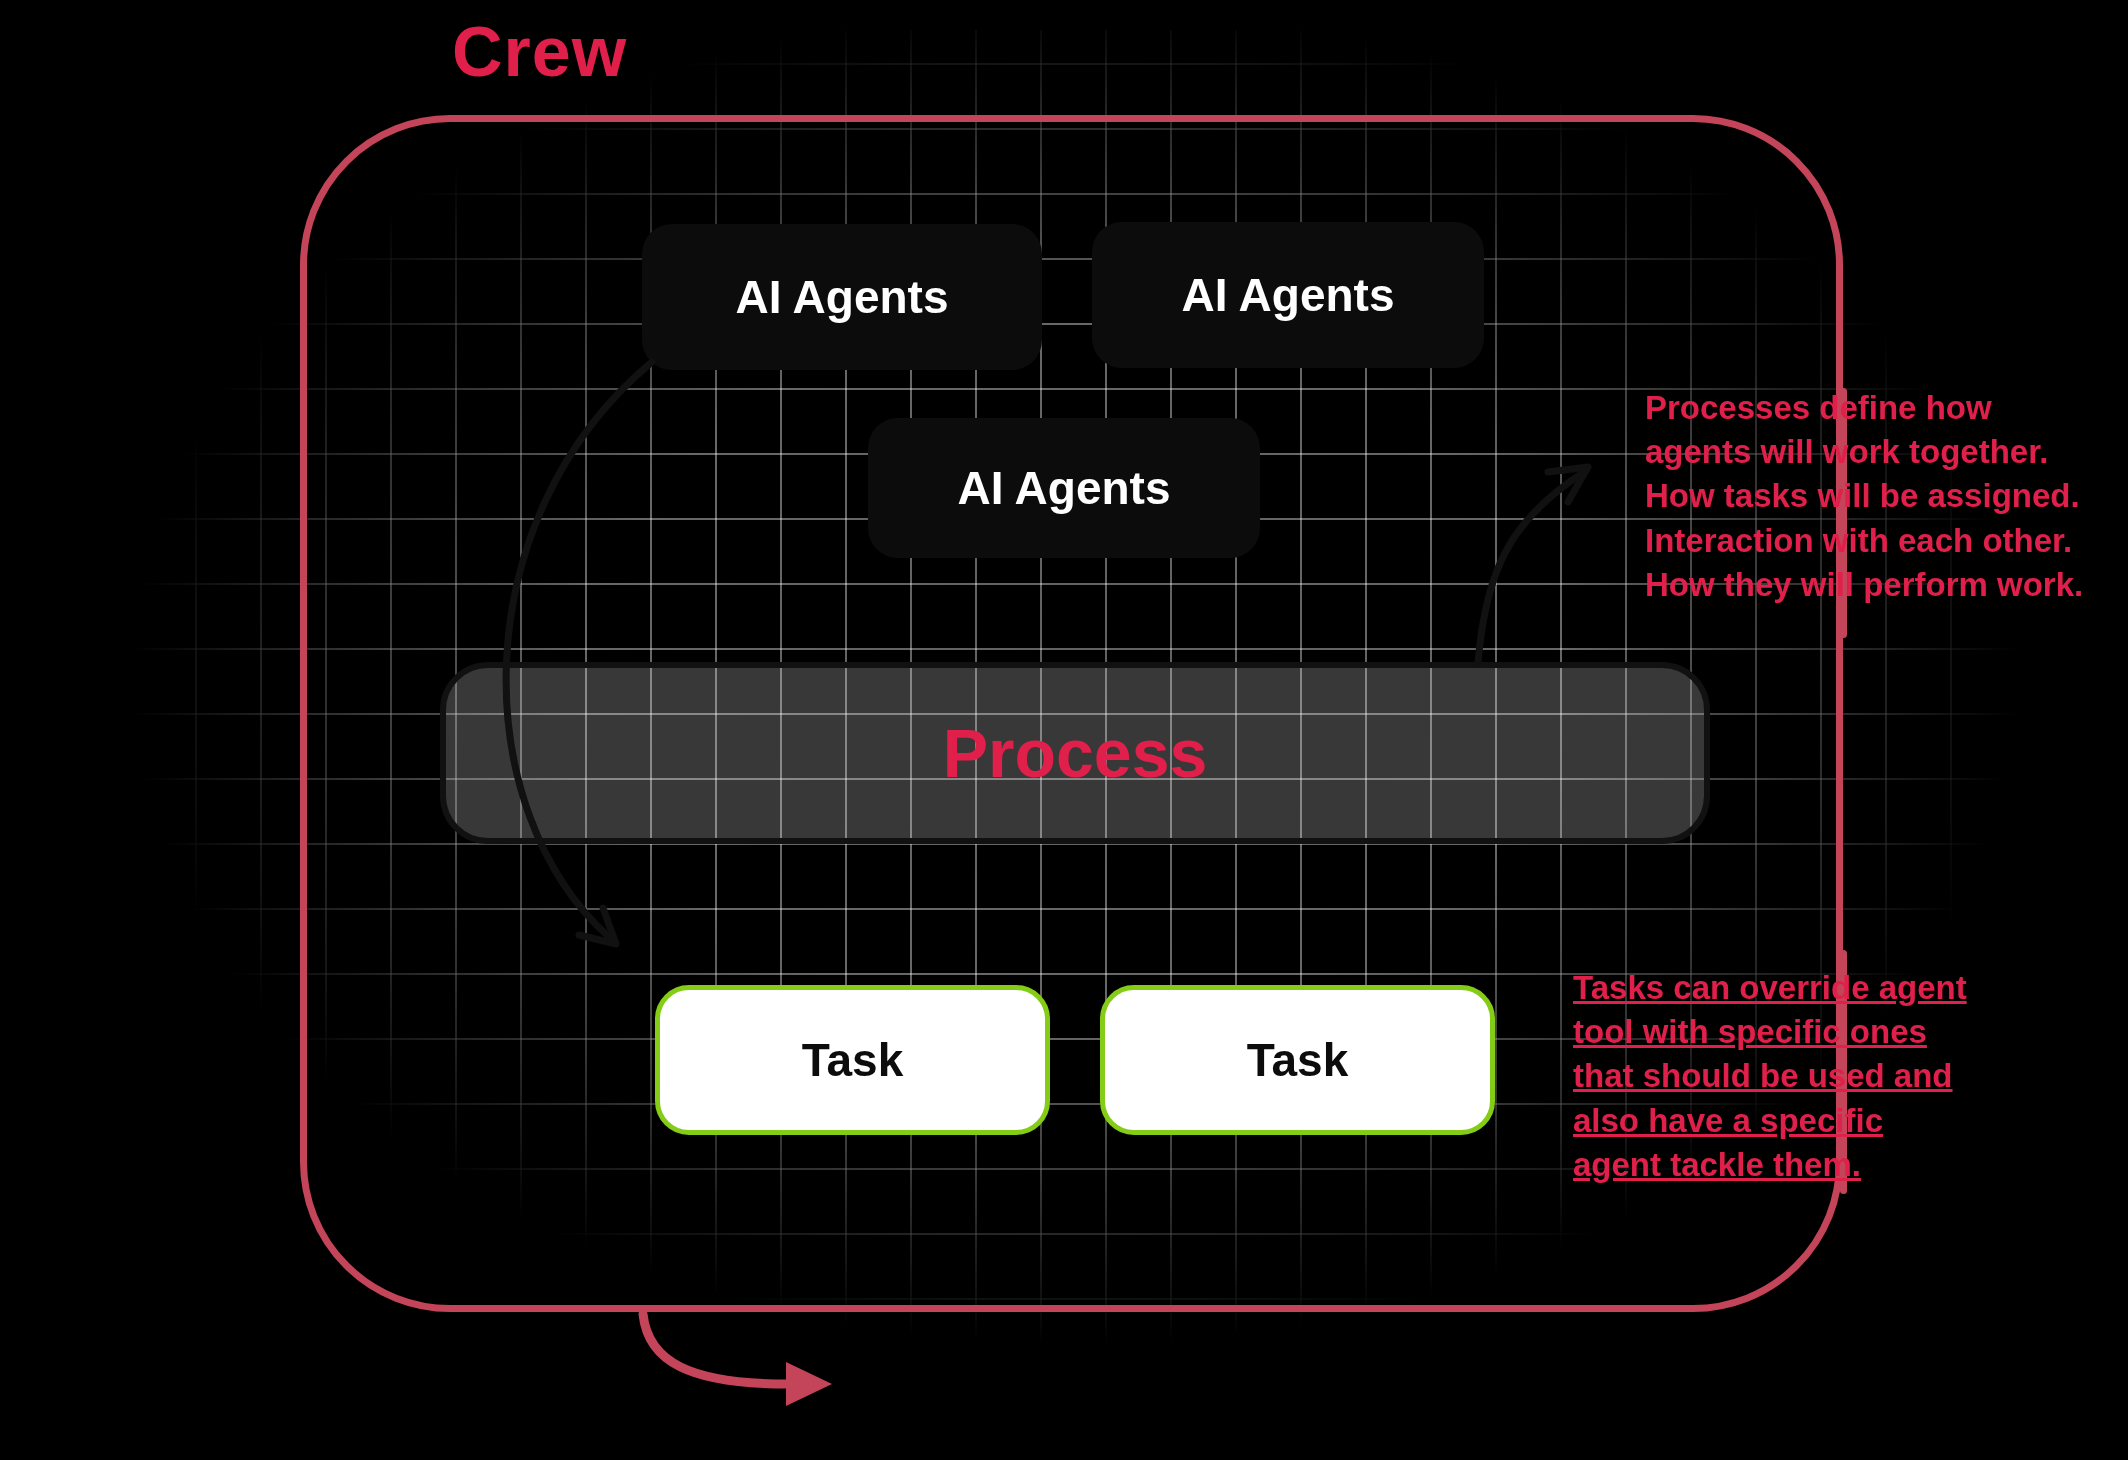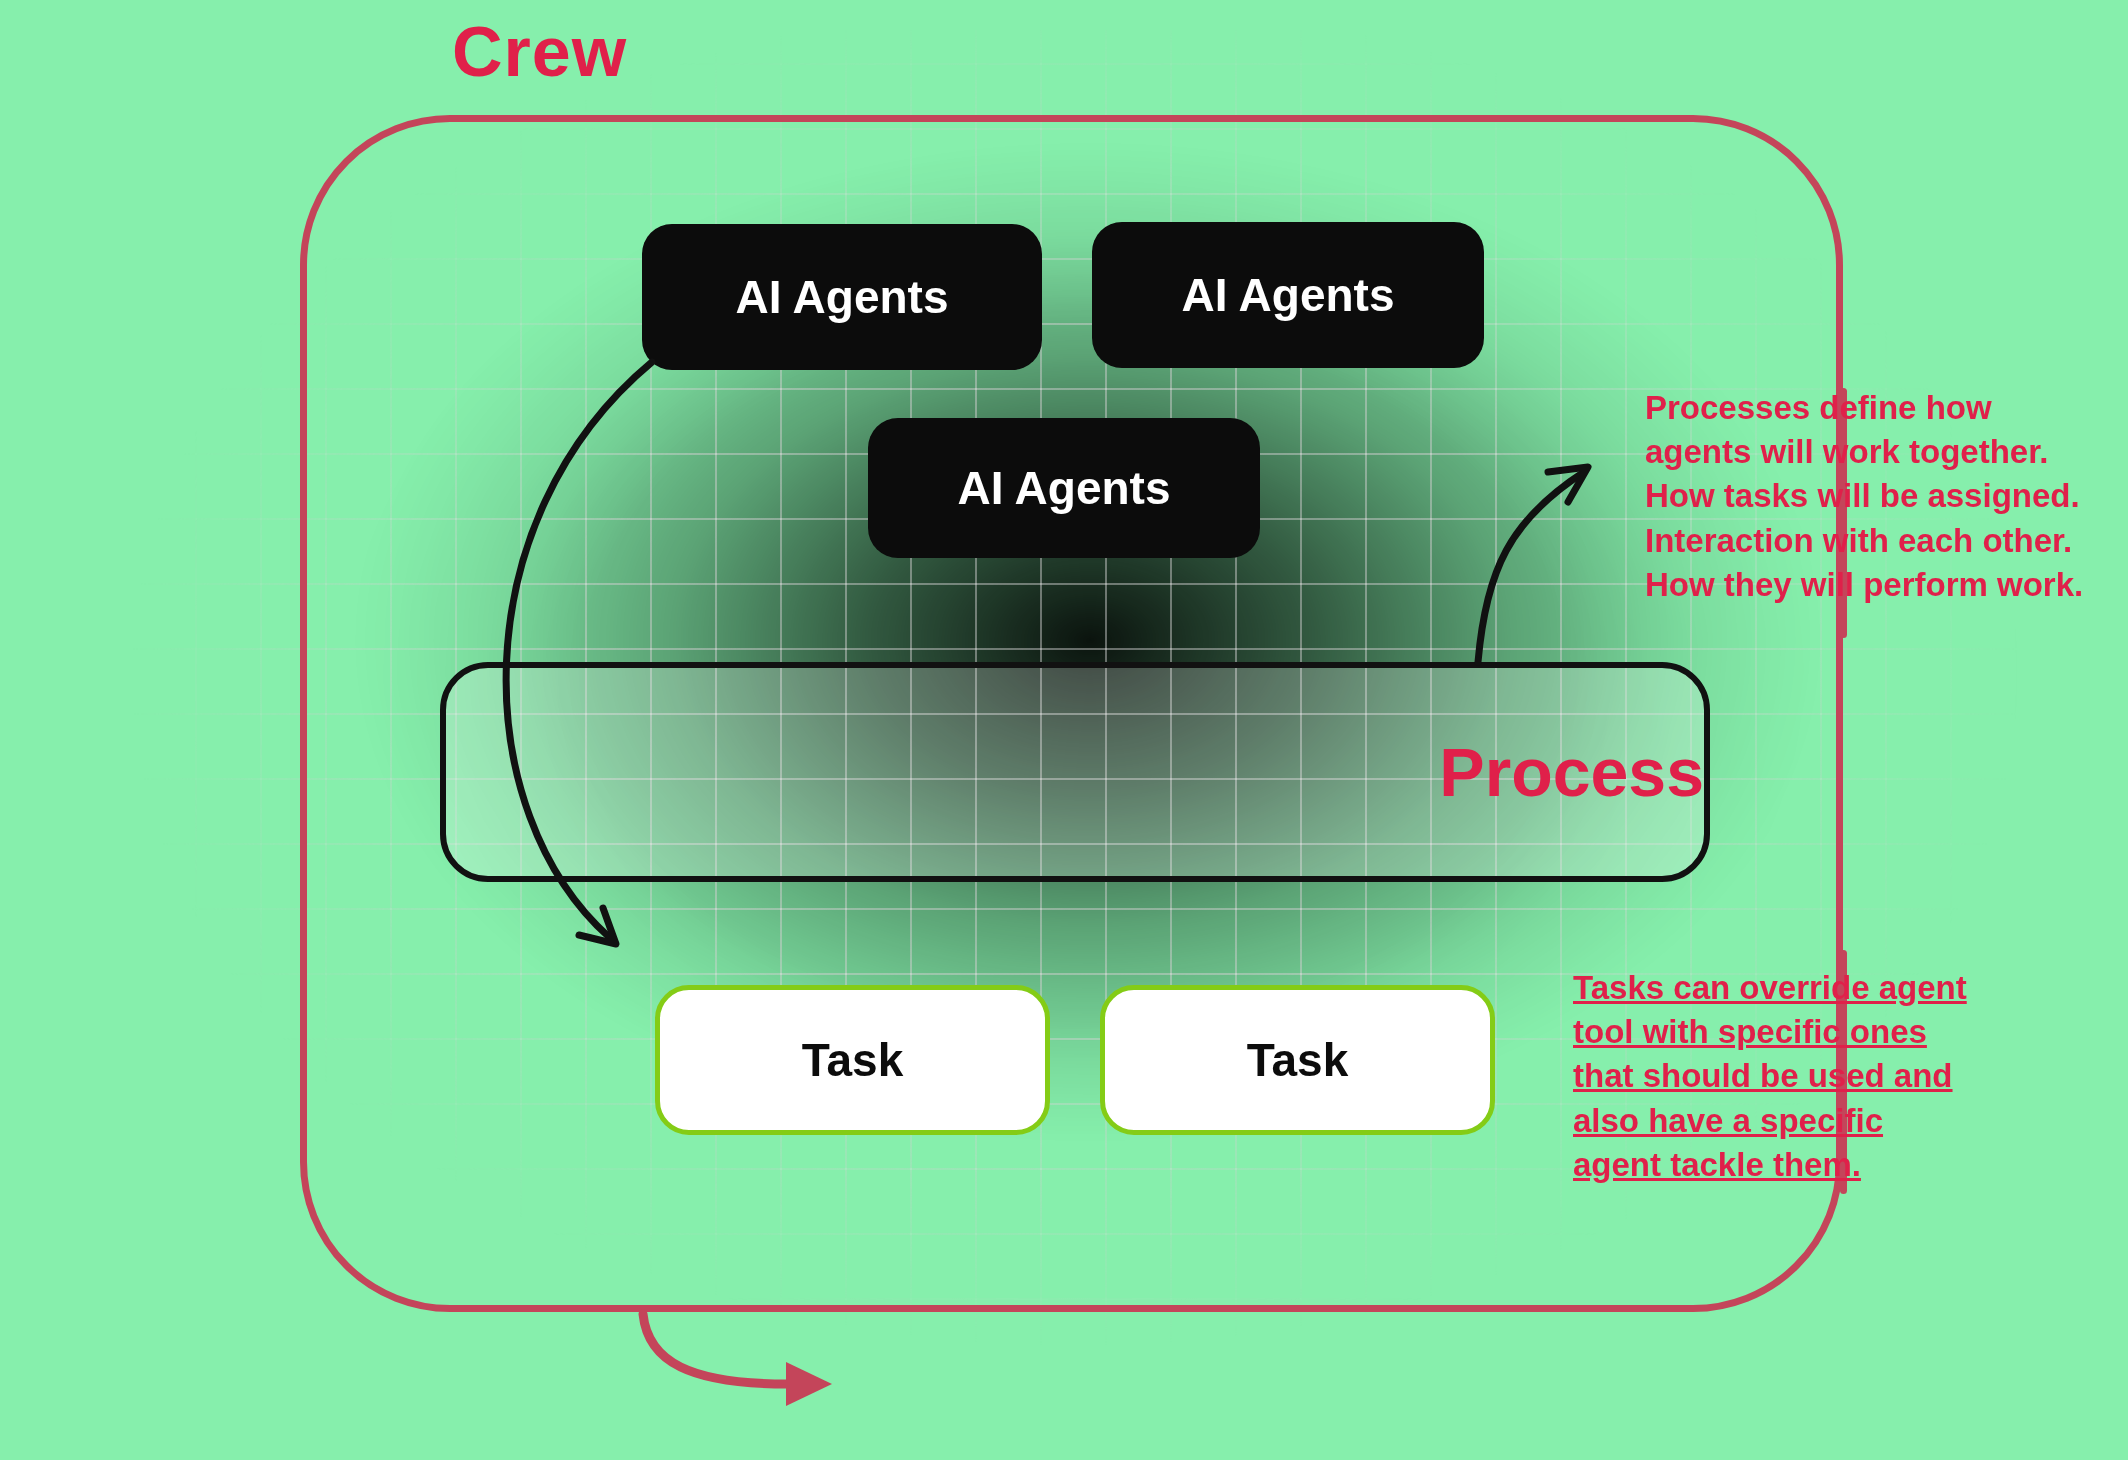--- a/index.html
+++ b/index.html
@@ -3,21 +3,21 @@
 <meta charset="utf-8">
 <style>
   * { box-sizing: border-box; margin: 0; padding: 0; }
   html, body { background: #ffffff; }
   body { font-family: "Liberation Sans", sans-serif; }
 
   .canvas {
     position: relative;
     width: 2128px;
     height: 1460px;
-    background: #86efac;
+    background: #000000;
     overflow: hidden;
   }
 
   
   .backdrop {
     position: absolute;
     left: 130px; top: 30px;
     width: 1890px; height: 1400px;
     background-image:
       repeating-linear-gradient(90deg, rgba(255,255,255,.38) 0 2px, rgba(0,0,0,0) 2px 65px),
@@ -94,27 +94,26 @@
     background: #ffffff;
     border: 5px solid var(--node-black, #0C0C0C);
     border-radius: 45px;
     font-size: 32px;
     color: var(--node-black, #0C0C0C);
     z-index: 4;
   }
 
   .process {
     left: 440px; top: 662px;
-    width: 1270px; height: 220px;
+    width: 1270px; height: 182px;
     background: rgba(255,255,255,0.22);
     border: 6px solid #111111;
     border-radius: 48px;
     font-size: 68px;
     color: var(--accent, #E0204A);
-    justify-content: flex-end;
   }
 
   .task {
     background: #ffffff;
     border: 5px solid #84cc16;
     border-radius: 34px;
     font-size: 46px;
     color: var(--node-black, #0C0C0C);
   }
   .task1 { left: 655px;  top: 985px; width: 395px; height: 150px; }

